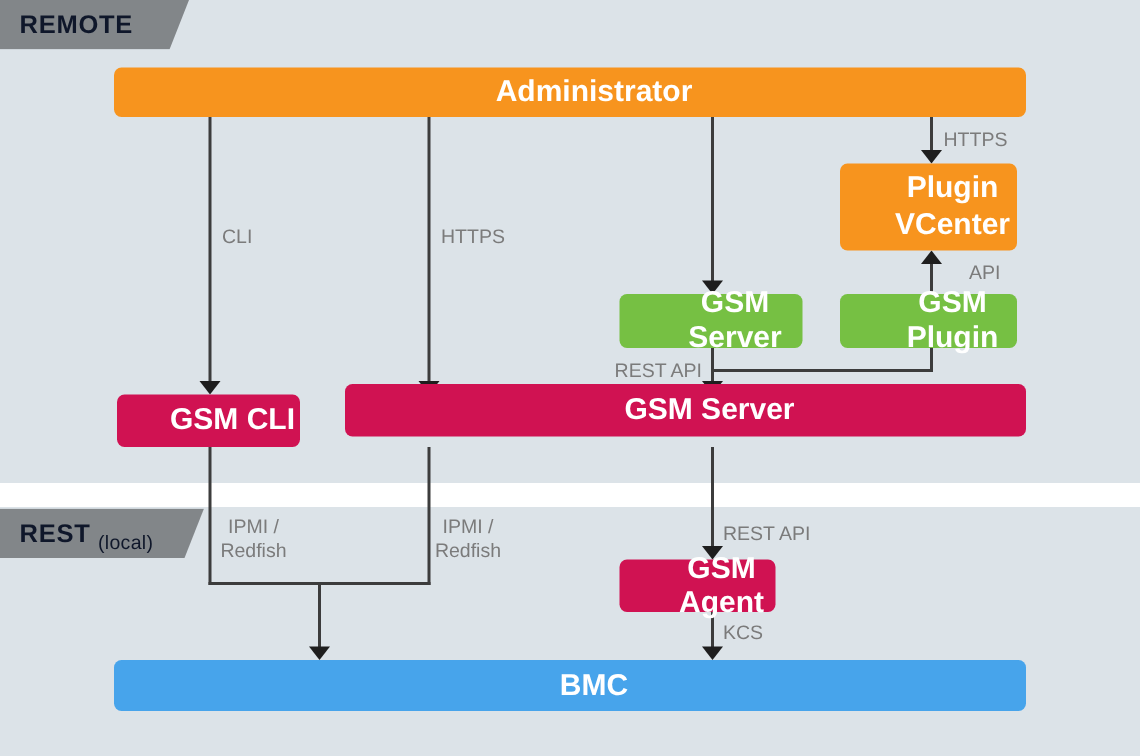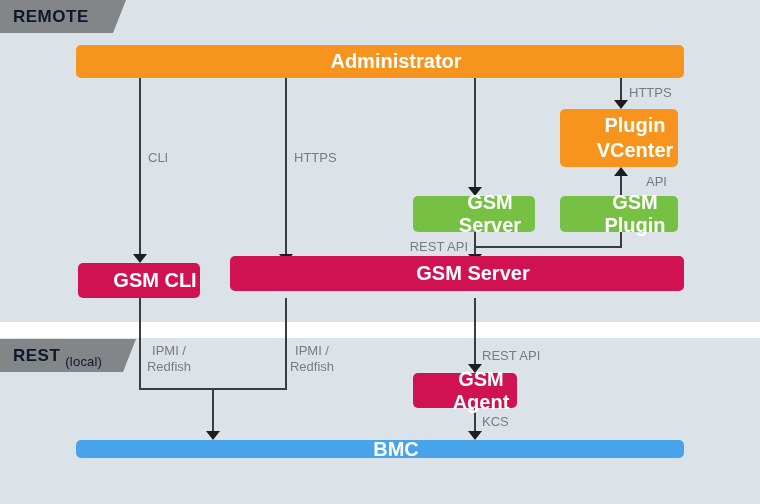--- a/index.html
+++ b/index.html
@@ -113,17 +113,17 @@
   </div>
 
   <div class="box crimson" style="left:230px;top:256px;width:454px;height:35px;">
     <span>GSM Server</span>
   </div>
 
   <div class="box crimson" style="left:413px;top:373px;width:104px;height:35px;">
     <span>GSM Agent</span>
   </div>
 
-  <div class="box blue" style="left:76px;top:440px;width:608px;height:18px;">
+  <div class="box blue" style="left:76px;top:440px;width:608px;height:34px;">
     <span>BMC</span>
   </div>
 
 </div>
 
 </body></html>

